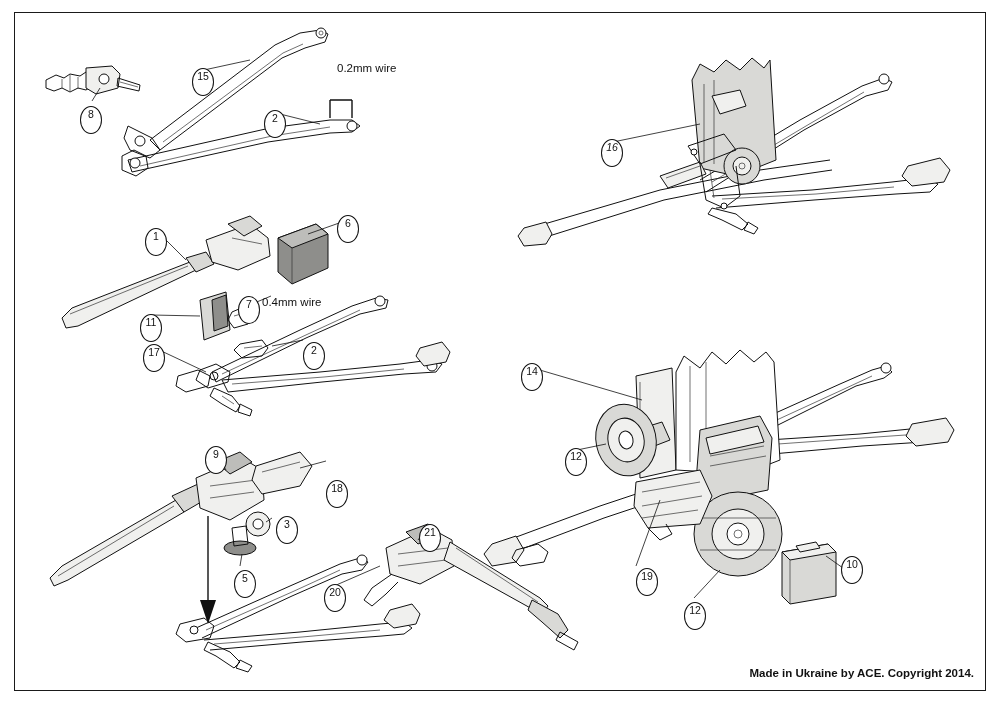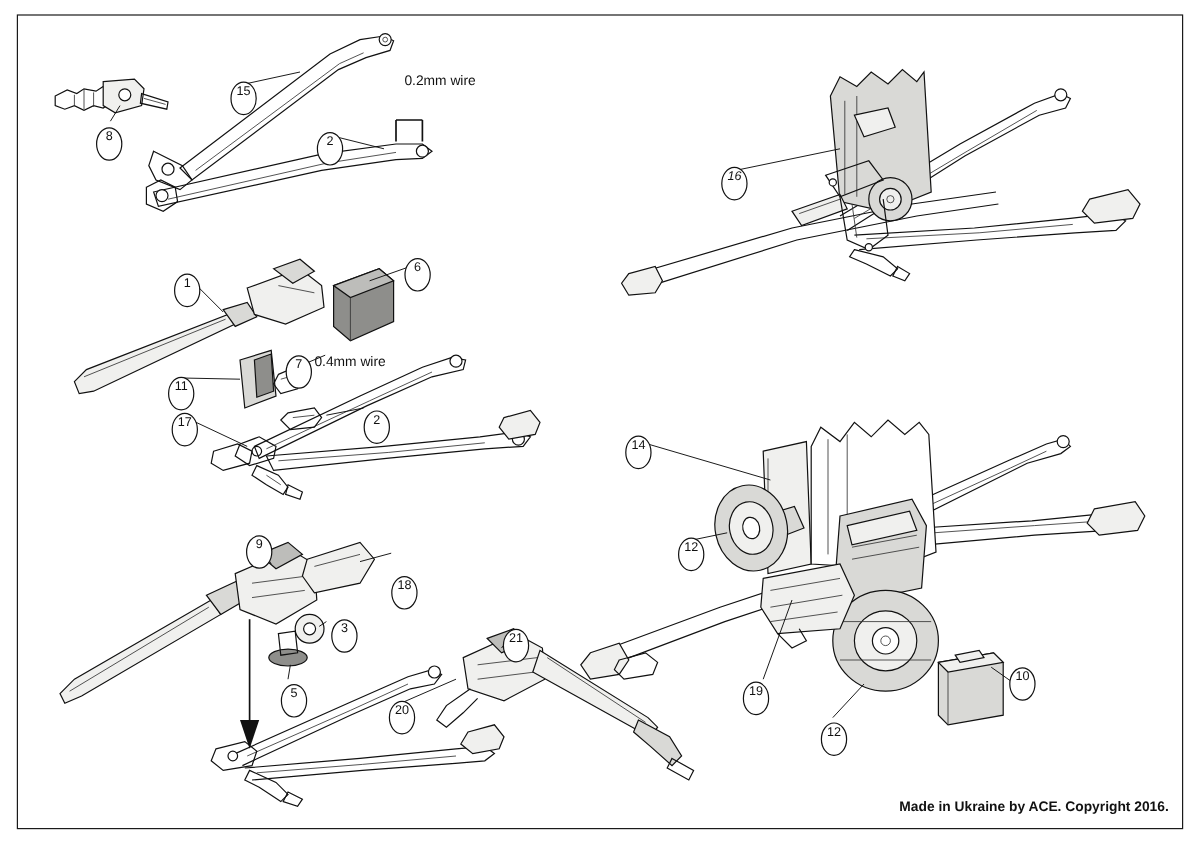--- a/index.html
+++ b/index.html
@@ -288,28 +288,28 @@
   <div class="callout" style="left:264px; top:110px;">2</div>
   <div class="callout" style="left:601px; top:139px;font-style:italic;">16</div>
   <div class="callout" style="left:145px; top:228px;">1</div>
   <div class="callout" style="left:337px; top:215px;">6</div>
   <div class="callout" style="left:238px; top:296px;">7</div>
   <div class="callout" style="left:140px; top:314px;">11</div>
   <div class="callout" style="left:143px; top:344px;">17</div>
   <div class="callout" style="left:303px; top:342px;">2</div>
   <div class="callout" style="left:521px; top:363px;">14</div>
   <div class="callout" style="left:565px; top:448px;">12</div>
-  <div class="callout" style="left:619px; top:568px;">19</div>
+  <div class="callout" style="left:636px; top:568px;">19</div>
   <div class="callout" style="left:684px; top:602px;">12</div>
   <div class="callout" style="left:841px; top:556px;">10</div>
   <div class="callout" style="left:205px; top:446px;">9</div>
   <div class="callout" style="left:326px; top:480px;">18</div>
   <div class="callout" style="left:276px; top:516px;">3</div>
   <div class="callout" style="left:234px; top:570px;">5</div>
   <div class="callout" style="left:419px; top:524px;">21</div>
   <div class="callout" style="left:324px; top:584px;">20</div>
 
   <div class="lbl" style="left:337px; top:62px;">0.2mm wire</div>
   <div class="lbl" style="left:262px; top:296px;">0.4mm wire</div>
 
-  <div class="credit">Made in Ukraine by ACE. Copyright 2016.</div>
+  <div class="credit">Made in Ukraine by ACE. Copyright 2014.</div>
 
 </div>
 
 </body></html>

